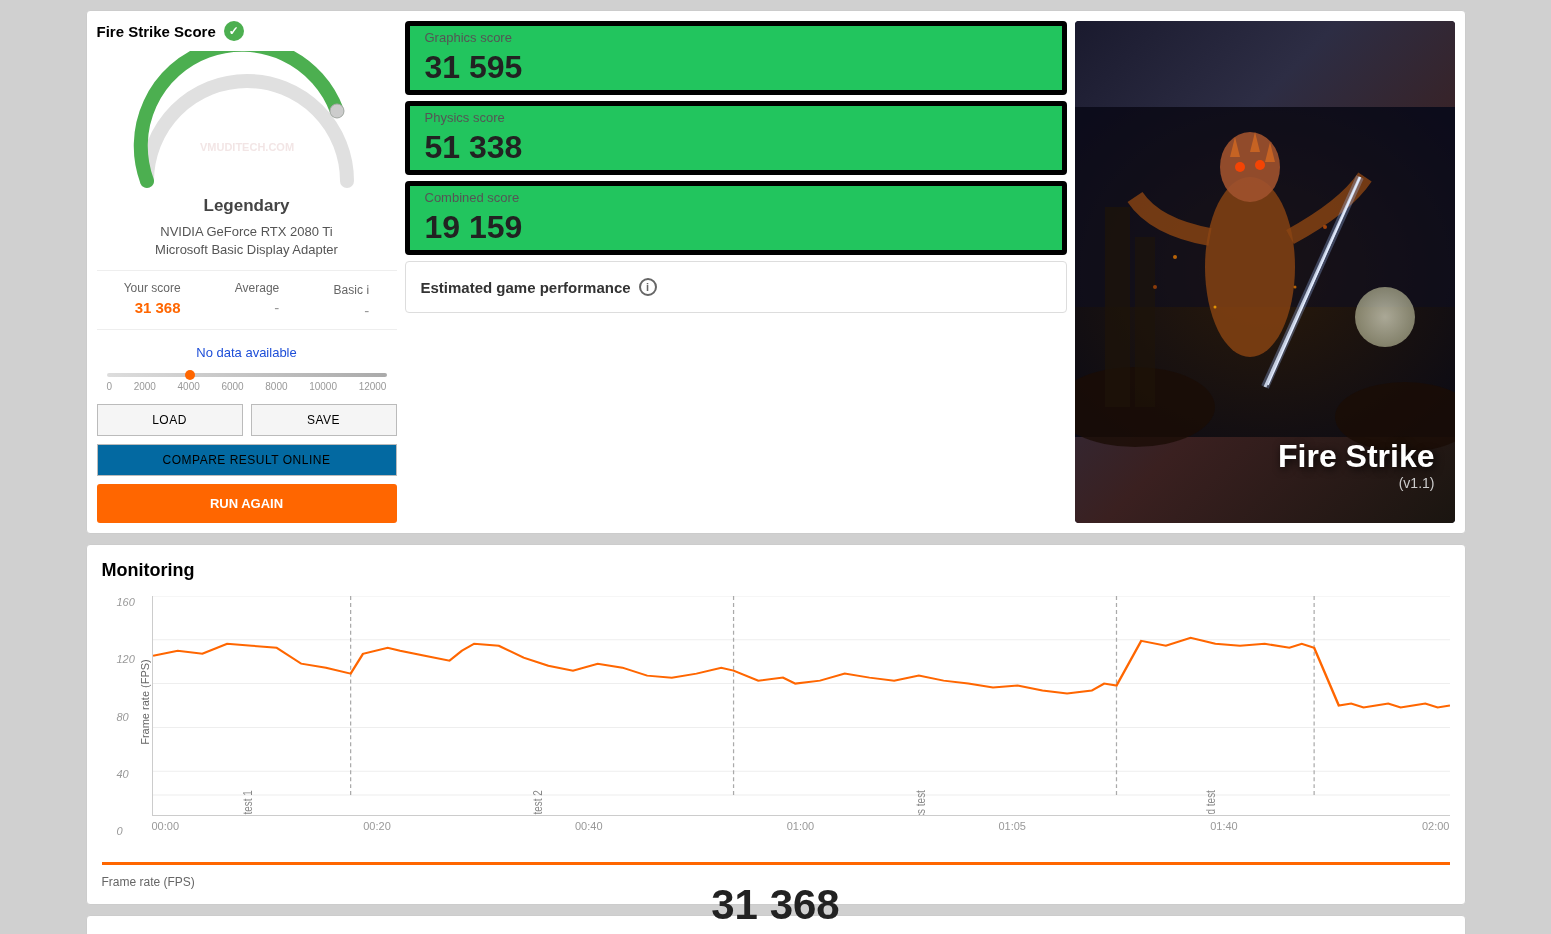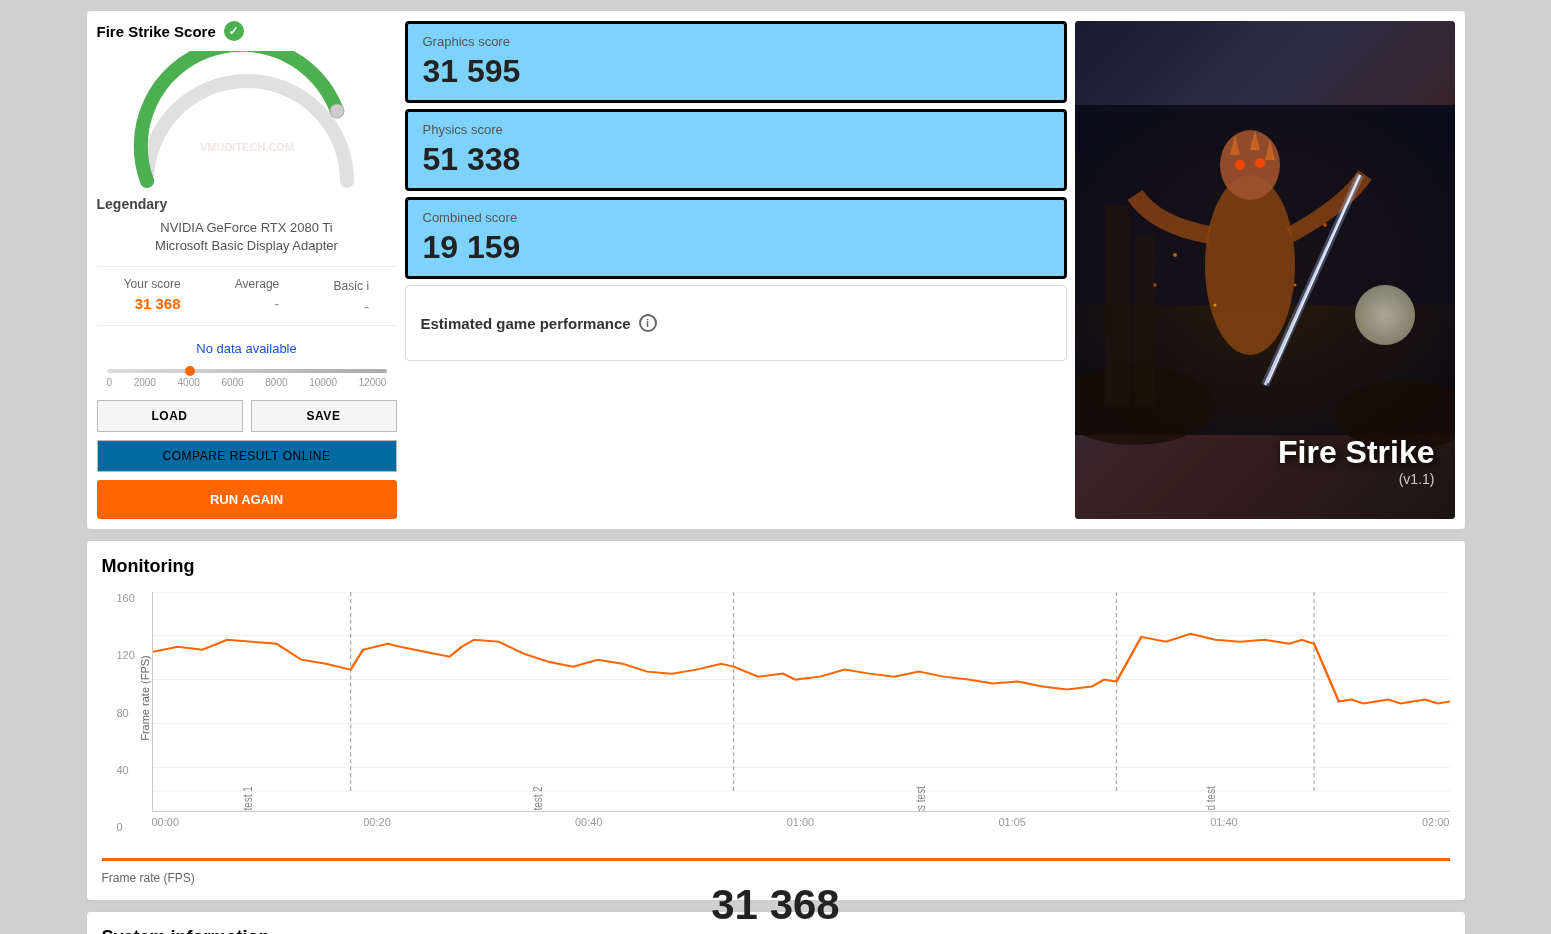--- a/index.html
+++ b/index.html
@@ -10,46 +10,46 @@
     
     .top-section { display: flex; gap: 8px; background: #fff; border: 1px solid #ccc; border-radius: 4px; padding: 10px; margin-bottom: 10px; }
 
     
     .left-panel { width: 300px; flex-shrink: 0; display: flex; flex-direction: column; }
 
     .fire-strike-title { display: flex; align-items: center; gap: 8px; font-size: 15px; font-weight: bold; margin-bottom: 10px; }
     .check-icon { width: 20px; height: 20px; background: #4caf50; border-radius: 50%; display: inline-flex; align-items: center; justify-content: center; color: white; font-size: 12px; }
     .gauge-score { position: absolute; bottom: 0; left: 50%; transform: translateX(-50%); text-align: center; }
     .gauge-score .big-number { font-size: 42px; font-weight: bold; color: #222; }
-    .gauge-label { text-align: left; font-size: 14px; font-weight: bold; color: #444; margin-bottom: 8px; }
+    .gauge-label { text-align: center; font-size: 17px; font-weight: bold; color: #444; margin-bottom: 8px; }
 
     .gpu-info { text-align: center; color: #555; font-size: 13px; margin-bottom: 3px; }
 
     .score-comparison { display: flex; justify-content: space-around; border-top: 1px solid #eee; border-bottom: 1px solid #eee; padding: 10px 0; margin: 10px 0; }
     .score-col { text-align: right; }
     .score-col .label { font-size: 12px; color: #666; margin-bottom: 4px; }
     .score-col .value { font-size: 15px; font-weight: bold; color: #ff6600; }
     .score-col .dash { font-size: 15px; color: #999; }
 
     .no-data { text-align: center; color: #1d4ed8; font-size: 13px; margin: 5px 0; }
     .scale-labels { display: flex; justify-content: space-between; font-size: 10px; color: #999; margin: 2px 10px; }
 
     .btn-row { display: flex; gap: 8px; margin: 10px 0 8px; }
-    .btn-load, .btn-save { flex: 1; padding: 8px; border: 1px solid #bbb; background: #f5f5f5; cursor: pointer; font-size: 12px; text-transform: uppercase; letter-spacing: 0.5px; font-weight: bold; }
+    .btn-load, .btn-save { flex: 1; padding: 8px; border: 1px solid #bbb; background: #f5f5f5; cursor: pointer; font-size: 12px; text-transform: uppercase; letter-spacing: 0.5px; }
     .btn-compare { width: 100%; padding: 8px; border: 1px solid #bbb; background: #0369a1; cursor: pointer; font-size: 12px; text-transform: uppercase; letter-spacing: 0.5px; margin-bottom: 8px; }
     .btn-run { width: 100%; padding: 12px; background: #ff6600; color: white; border: none; cursor: pointer; font-size: 13px; font-weight: bold; text-transform: uppercase; border-radius: 3px; }
 
     
     .middle-panel { flex: 1; display: flex; flex-direction: column; gap: 6px; }
 
-    .score-box { border: 3px solid #000000; border-radius: 4px; padding: 10px 15px; background: #7dd3fc; }
+    .score-box { border: 5px solid #000000; border-radius: 4px; padding: 4px 15px; background: #22c55e; }
     .score-box .score-name { font-size: 13px; color: #555; margin-bottom: 4px; }
     .score-box .score-value { font-size: 32px; font-weight: bold; color: #222; }
 
-    .estimated-game { border: 1px solid #ddd; border-radius: 4px; padding: 28px 15px; background: #fff; display: flex; align-items: center; gap: 8px; }
+    .estimated-game { border: 1px solid #ddd; border-radius: 4px; padding: 16px 15px; background: #fff; display: flex; align-items: center; gap: 8px; }
     .estimated-game .label { font-size: 15px; font-weight: bold; color: #333; }
     .info-icon { width: 18px; height: 18px; border-radius: 50%; border: 2px solid #666; display: inline-flex; align-items: center; justify-content: center; font-size: 11px; color: #666; font-weight: bold; cursor: pointer; }
 
     
     .right-panel { width: 380px; flex-shrink: 0; border-radius: 4px; overflow: hidden; position: relative; background: #1a1a2e; }
     .game-image-placeholder { width: 100%; height: 100%; background: linear-gradient(135deg, #1a1a2e 0%, #2d2d44 30%, #3a2020 60%, #1a1510 100%); position: relative; display: flex; align-items: flex-end; justify-content: center; min-height: 250px; }
     .game-title-overlay { position: absolute; bottom: 32px; right: 20px; color: white; text-align: right; }
     .game-title-overlay .title { font-size: 28px; font-weight: bold; text-shadow: 2px 2px 4px rgba(0,0,0,0.8); }
     .game-title-overlay .version { font-size: 14px; color: #ccc; }
 
@@ -222,21 +222,21 @@
 
   </div>
 
   <div class="monitoring-section">
     <div class="monitoring-title">Monitoring</div>
 
     <div style="position: relative; padding-left: 50px; padding-bottom: 30px;">
 
       <div style="position:absolute; left:0; top:40%; transform:translateY(-50%) rotate(-90deg); font-size:11px; color:#666; white-space:nowrap;">Frame rate (FPS)</div>
 
-      <div style="position:absolute; left:15px; top:0; bottom:25px; display:flex; flex-direction:column; justify-content:space-between; font-size:11px; color:#999;">
+      <div style="position:absolute; left:15px; top:0; bottom:25px; display:flex; flex-direction:column; justify-content:space-between; font-size:11px; color:#999;font-style:italic;">
         <span>160</span>
         <span>120</span>
         <span>80</span>
         <span>40</span>
         <span>0</span>
       </div>
 
       <svg width="100%" height="220" viewBox="0 0 1050 220" preserveAspectRatio="none" style="border-left:1px solid #ccc; border-bottom:1px solid #ccc; display:block;">
 
         <line x1="0" y1="0" x2="1050" y2="0" stroke="#eee" stroke-width="1"></line>

